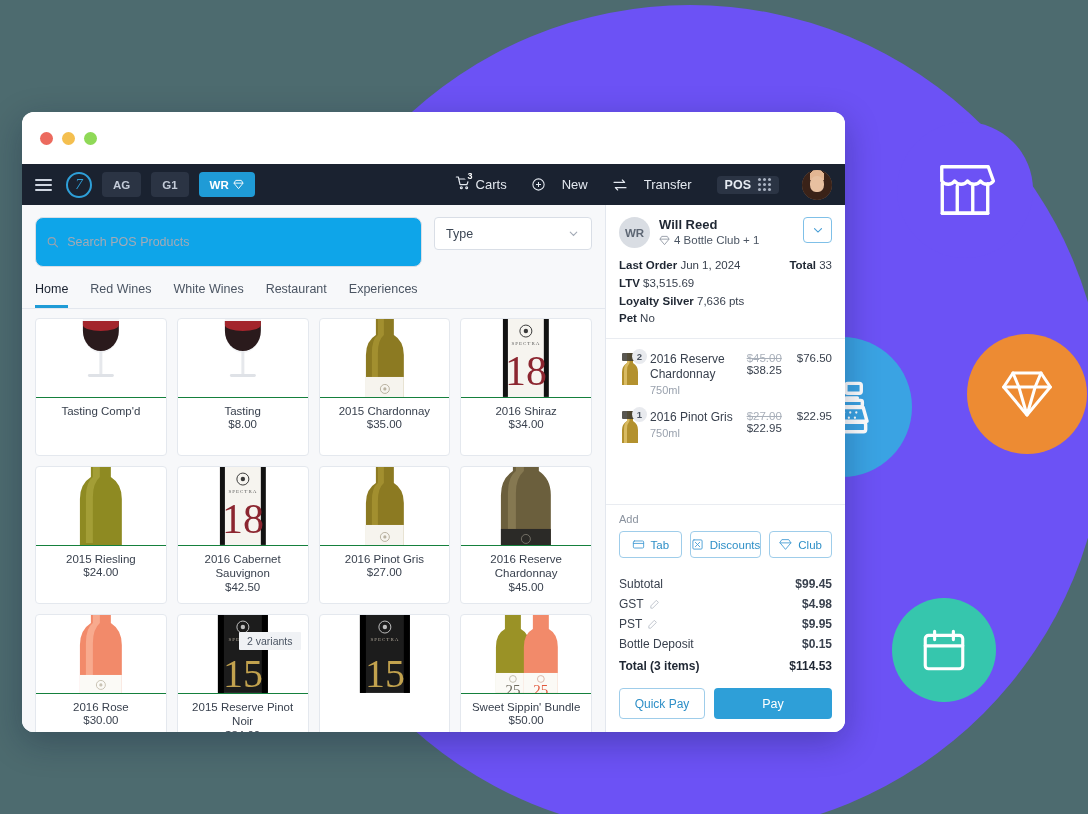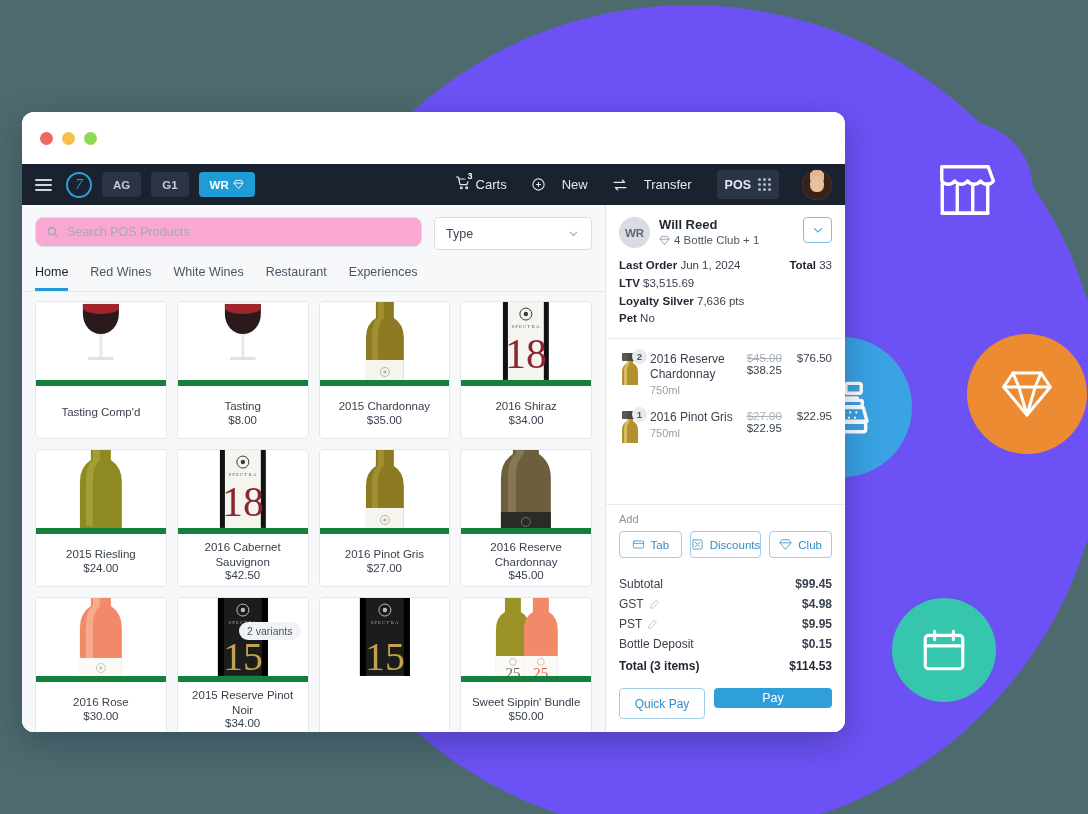--- a/index.html
+++ b/index.html
@@ -71,42 +71,42 @@
   }
   .navitem + .navitem { margin-left: 14px; gap: 16px; }
   .cartwrap { position: relative; }
   .cartbadge {
     position: absolute; left: 9px; top: -6px;
     background: #1a2230; color: #fff; font-size: 9px; font-weight: bold;
     border-radius: 50%; width: 13px; height: 13px;
     display: flex; align-items: center; justify-content: center;
   }
   .posbtn {
-    margin-left: 15px; height: 29px; padding: 0 8px; border-radius: 4px;
+    margin-left: 15px; height: 18px; padding: 0 8px; border-radius: 4px;
     background: #2b3444; color: #e6ebf2; font-size: 12.5px; font-weight: bold;
     display: flex; align-items: center; gap: 7px; cursor: pointer;
   }
   .dotgrid { display: grid; grid-template-columns: repeat(3,3px); gap: 2px; }
   .dotgrid i { width: 3px; height: 3px; background: #aab3c2; border-radius: 50%; }
   .avatar {
     margin-left: 13px; width: 30px; height: 30px; border-radius: 50%;
     background: #8d6f5a; overflow: hidden; cursor: pointer; position: relative;
   }
   .avatar .hair { position: absolute; inset: 0; background: radial-gradient(circle at 50% 22%, #e3b693 0 26%, #3a2218 27% 100%); }
   .avatar .face { position: absolute; left: 28%; top: 22%; width: 44%; height: 52%; border-radius: 50% 50% 45% 45%; background: #e8c0a0; }
 
   
   .appbody { display: flex; height: calc(100% - 52px - 41px); background: #f5f7fa; }
   .left { width: 583px; display: flex; flex-direction: column; background: #f7f8fa; }
   .right { flex: 1; background: #ffffff; border-left: 1px solid #e3e7ee; display: flex; flex-direction: column; }
 
   
   .searchrow { display: flex; gap: 12px; padding: 12px 13px 0 13px; }
   .searchbox {
-    flex: 1; height: 30px; background: #f9a8d4; border: 1px solid #d9dee6; border-radius: 8px;
+    flex: 1; height: 50px; background: #0ea5e9; border: 1px solid #d9dee6; border-radius: 8px;
     display: flex; align-items: center; padding: 0 10px; gap: 8px;
   }
   .searchbox input {
     border: none; outline: none; font-size: 12.5px; color: #3c4654; width: 100%;
     font-family: "Liberation Sans", sans-serif; background: transparent;
   }
   .searchbox input::placeholder { color: #a3aab6; }
   .typebox {
     width: 158px; height: 33px; background: #fff; border: 1px solid #d9dee6; border-radius: 4px;
     display: flex; align-items: center; justify-content: space-between; padding: 0 11px;
@@ -124,26 +124,26 @@
   
   .gridscroll { flex: 1; overflow: hidden; padding: 9px 13px 0 13px; }
   .grid { display: grid; grid-template-columns: repeat(4, 1fr); gap: 10px; }
   .card {
     background: #fff; border: 1px solid #e4e8ee; border-radius: 4px;
     height: 138px; display: flex; flex-direction: column; overflow: hidden;
     position: relative; cursor: pointer;
   }
   .card .imgarea { height: 78px; overflow: hidden; position: relative; display:flex; align-items:flex-end; justify-content:center; }
   .card .imgarea svg { display:block; }
-  .card .meta { flex: 1; border-top: 6px solid #15803d; padding: 6px 4px 5px 4px; display: flex; flex-direction: column; align-items: center; justify-content: center; }
+  .card .meta { flex: 1; border-top: 1px solid #15803d; padding: 6px 4px 5px 4px; display: flex; flex-direction: column; align-items: center; justify-content: flex-start; }
   .card .pname { font-size: 11.5px; color: #39414e; text-align: center; line-height: 1.25; }
   .card .pprice { font-size: 11.5px; color: #39414e; }
   .variant-pill {
-    position: absolute; right: 7px; top: 24px; background: #f0f2f5; color: #4b5563;
-    font-size: 10.5px; padding: 3px 8px; border-radius: 9px;
+    position: absolute; right: 7px; top: 17px; background: #f0f2f5; color: #4b5563;
+    font-size: 10.5px; padding: 3px 8px; border-radius: 1px;
   }
 
   
   .cust { padding: 12px 13px 10px 13px; border-bottom: 1px solid #e9ecf1; }
   .custtop { display: flex; align-items: flex-start; gap: 9px; }
   .initials {
     width: 31px; height: 31px; border-radius: 50%; background: #d9dde3; color: #5d6673;
     font-size: 11.5px; font-weight: bold; display: flex; align-items: center; justify-content: center;
   }
   .custname { font-size: 13px; font-weight: bold; color: #1f2733; }
@@ -190,21 +190,21 @@
   .trow .tv { margin-left: auto; font-weight: bold; }
   .trow.grand { font-weight: bold; color: #1f2733; padding-top: 5px; }
 
   
   .payrow { display: flex; gap: 9px; padding: 8px 13px 13px 13px; }
   .quickpay {
     width: 86px; height: 31px; border: 1px solid #9fcdea; border-radius: 4px; background: #fff;
     color: #2e8fc7; font-size: 12px; display: flex; align-items: center; justify-content: center; cursor: pointer;
   }
   .paybtn {
-    flex: 1; height: 20px; border-radius: 4px; background: #2e9fd8; color: #fff;
+    flex: 1; height: 31px; border-radius: 4px; background: #2e9fd8; color: #fff;
     font-size: 12.5px; display: flex; align-items: center; justify-content: center; cursor: pointer;
   }
 </style>
 </head>
 <body>
 
 <div class="blob-wrap">
   <svg width="1088" height="814" viewBox="0 0 1088 814">
     <defs>
       <clipPath id="cp">

